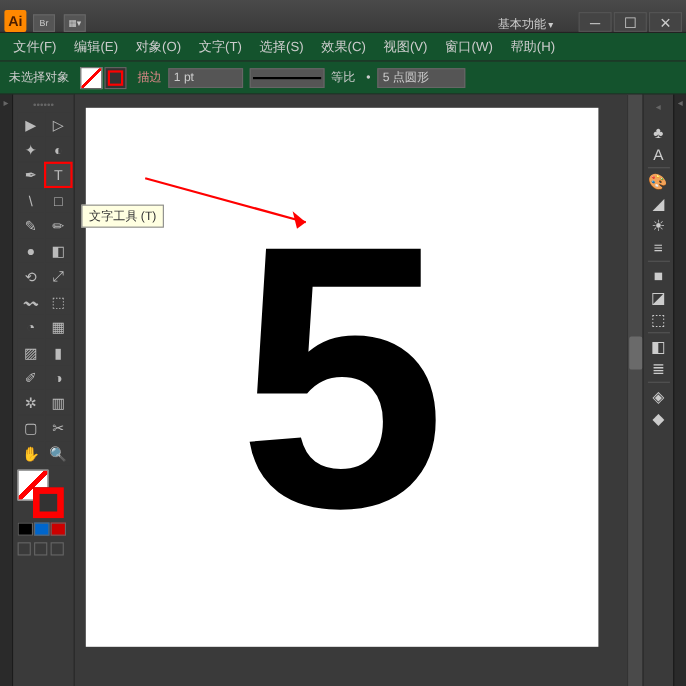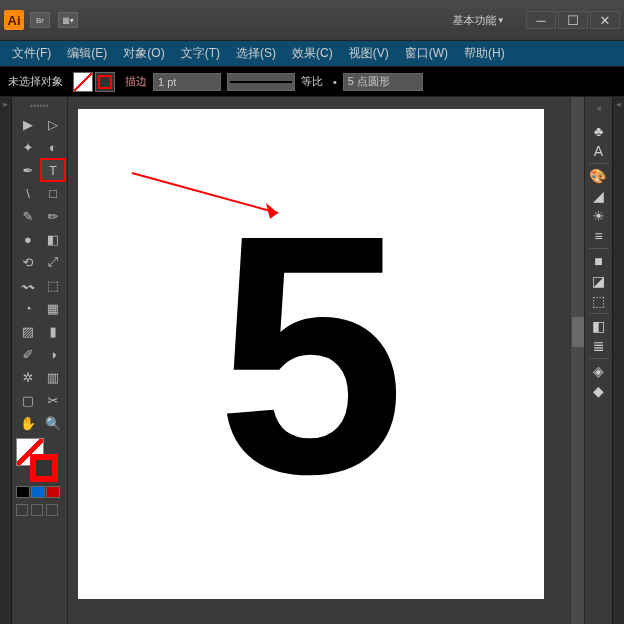--- a/index.html
+++ b/index.html
@@ -1,29 +1,29 @@
 <!DOCTYPE html>
 <html><head>
 <meta charset="utf-8">
 <style>
 *{margin:0;padding:0;box-sizing:border-box;font-family:"Microsoft YaHei",sans-serif}
 body{background:#333;width:624px;height:624px;overflow:hidden;color:#ccc;font-size:11px}
-.titlebar{height:41px;background:linear-gradient(#4a4a4a,#3a3a3a);display:flex;align-items:center;padding:0 4px;border-bottom:1px solid #222}
+.titlebar{height:30px;background:linear-gradient(#4a4a4a,#3a3a3a);display:flex;align-items:flex-end;padding:0 4px;border-bottom:1px solid #222}
 .ai-logo{width:20px;height:20px;background:#f80;color:#4b1d00;font-weight:bold;font-size:13px;display:flex;align-items:center;justify-content:center;border-radius:2px;margin-right:4px}
 .title-btn{width:20px;height:16px;background:#555;margin:0 2px;border:1px solid #666;font-size:8px;display:flex;align-items:center;justify-content:center}
 .title-btn.sep{margin-left:6px}
 .spacer{flex:1}
 .workspace-label{color:#ccc;font-size:11px;margin-right:23px;display:flex;align-items:center}
 .chev{font-size:9px;margin-left:2px}
 .win-controls{display:flex;gap:2px}
 .win-btn{width:30px;height:18px;background:#444;display:flex;align-items:center;justify-content:center;font-size:13px;border:1px solid #555}
 .win-btn.close{background:#444}
-.menubar{height:26px;background:#0c4a6e;display:flex;align-items:center;padding:0 6px;gap:4px;border-bottom:1px solid #222}
+.menubar{height:26px;background:#14532d;display:flex;align-items:center;padding:0 6px;gap:4px;border-bottom:1px solid #222}
 .menu-item{padding:2px 6px;font-size:12px}
-.controlbar{height:30px;background:#000000;display:flex;align-items:center;padding:0 8px;gap:6px;border-bottom:1px solid #222}
+.controlbar{height:30px;background:#14532d;display:flex;align-items:center;padding:0 8px;gap:6px;border-bottom:1px solid #222}
 .ctrl-label{font-size:11px}
 .swatch-group{display:flex;gap:2px;margin:0 4px}
 .swatch{width:20px;height:20px;border:1px solid #666;position:relative}
 .sw-none{background:#fff}
 .sw-none::after{content:"";position:absolute;inset:0;background:linear-gradient(135deg,transparent 45%,red 45%,red 55%,transparent 55%)}
 .sw-black-outline{background:#333}
 .sw-black-outline::after{content:"";position:absolute;inset:2px;border:2px solid #f00}
 .ctrl-input{background:#555;border:1px solid #666;color:#ccc;padding:1px 4px;font-size:11px;height:18px}
 .pt-box{width:68px}
 .stroke-preview{width:68px;height:18px;background:#555;border:1px solid #666;display:flex;align-items:center;padding:2px}
@@ -155,20 +155,21 @@
       <div></div>
       <div></div>
       <div></div>
     </div>
   </div>
 
   <div class="canvas-area">
     <div class="canvas-wrap">
       <div class="canvas">
         <div class="big5">5</div>
+        <div class="tooltip">文字工具 (T)</div>
         <svg class="red-arrow" viewBox="0 0 160 60">
           <line x1="4" y1="4" x2="150" y2="44" stroke="#f00" stroke-width="2"></line>
           <polygon points="150,44 138,34 142,50" fill="#f00"></polygon>
         </svg>
       </div>
       <div class="scrollbar-v">
           <div class="sb-thumb"></div>
         </div>
     </div>
 

